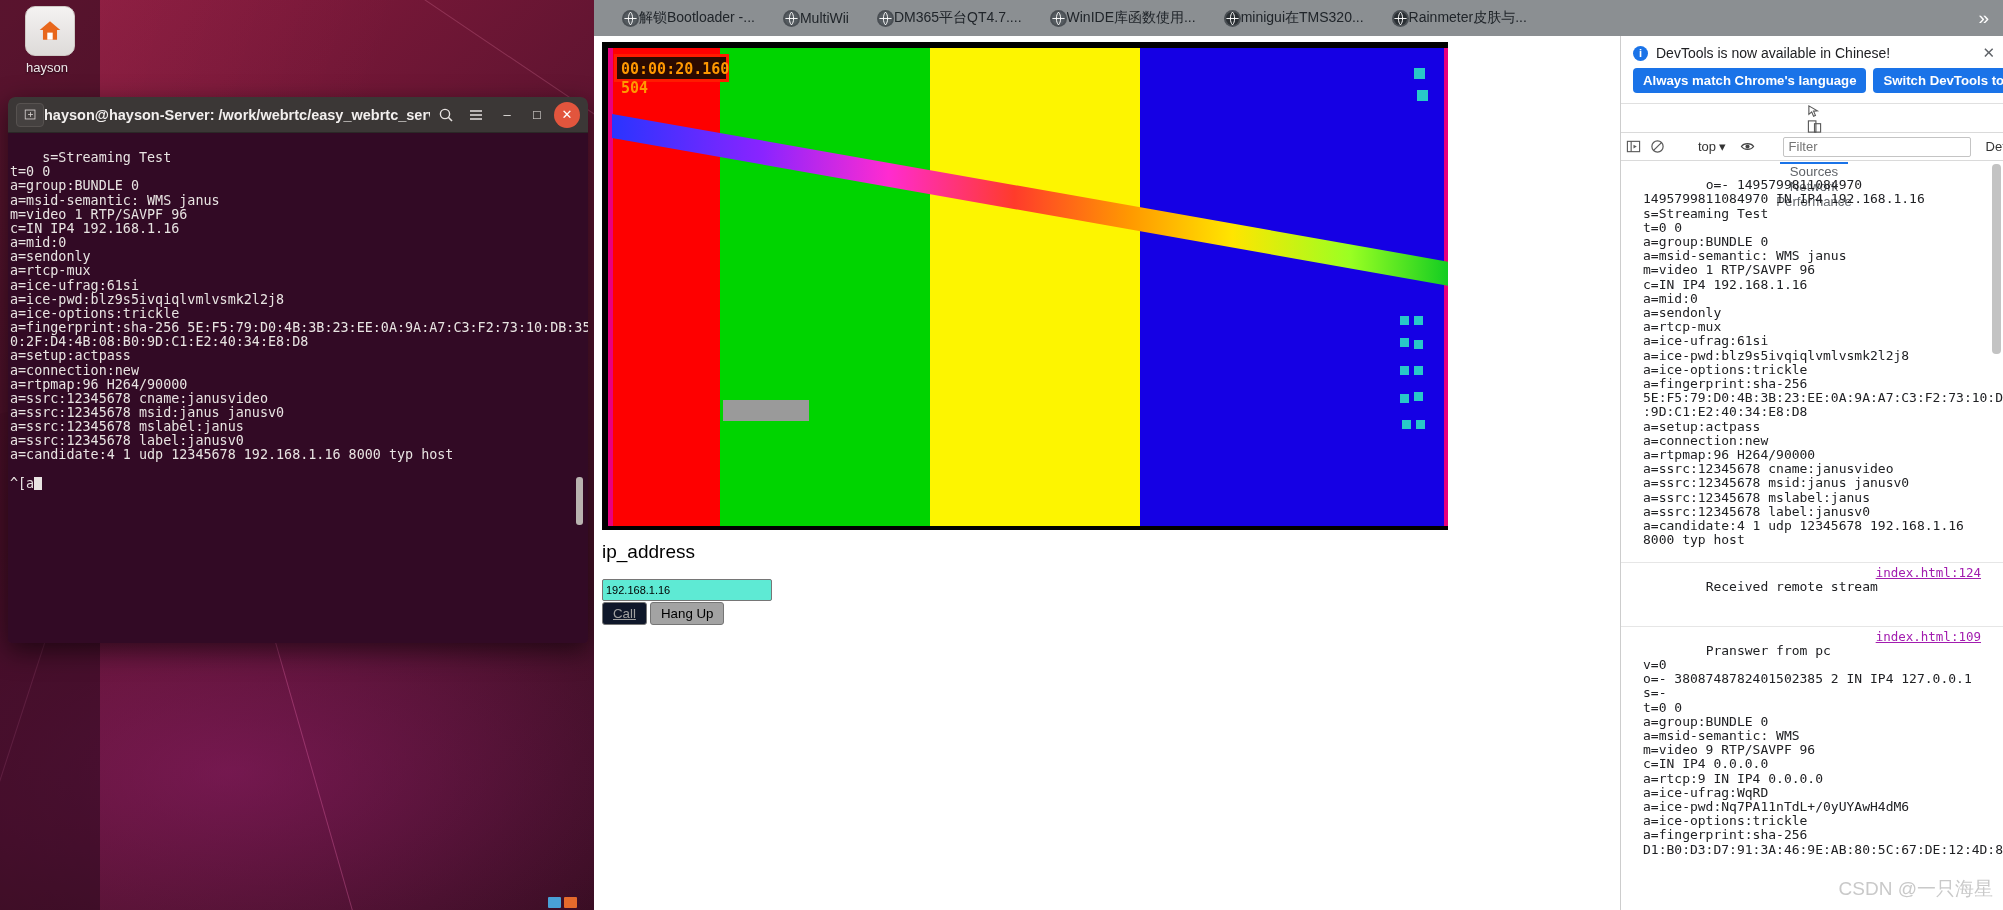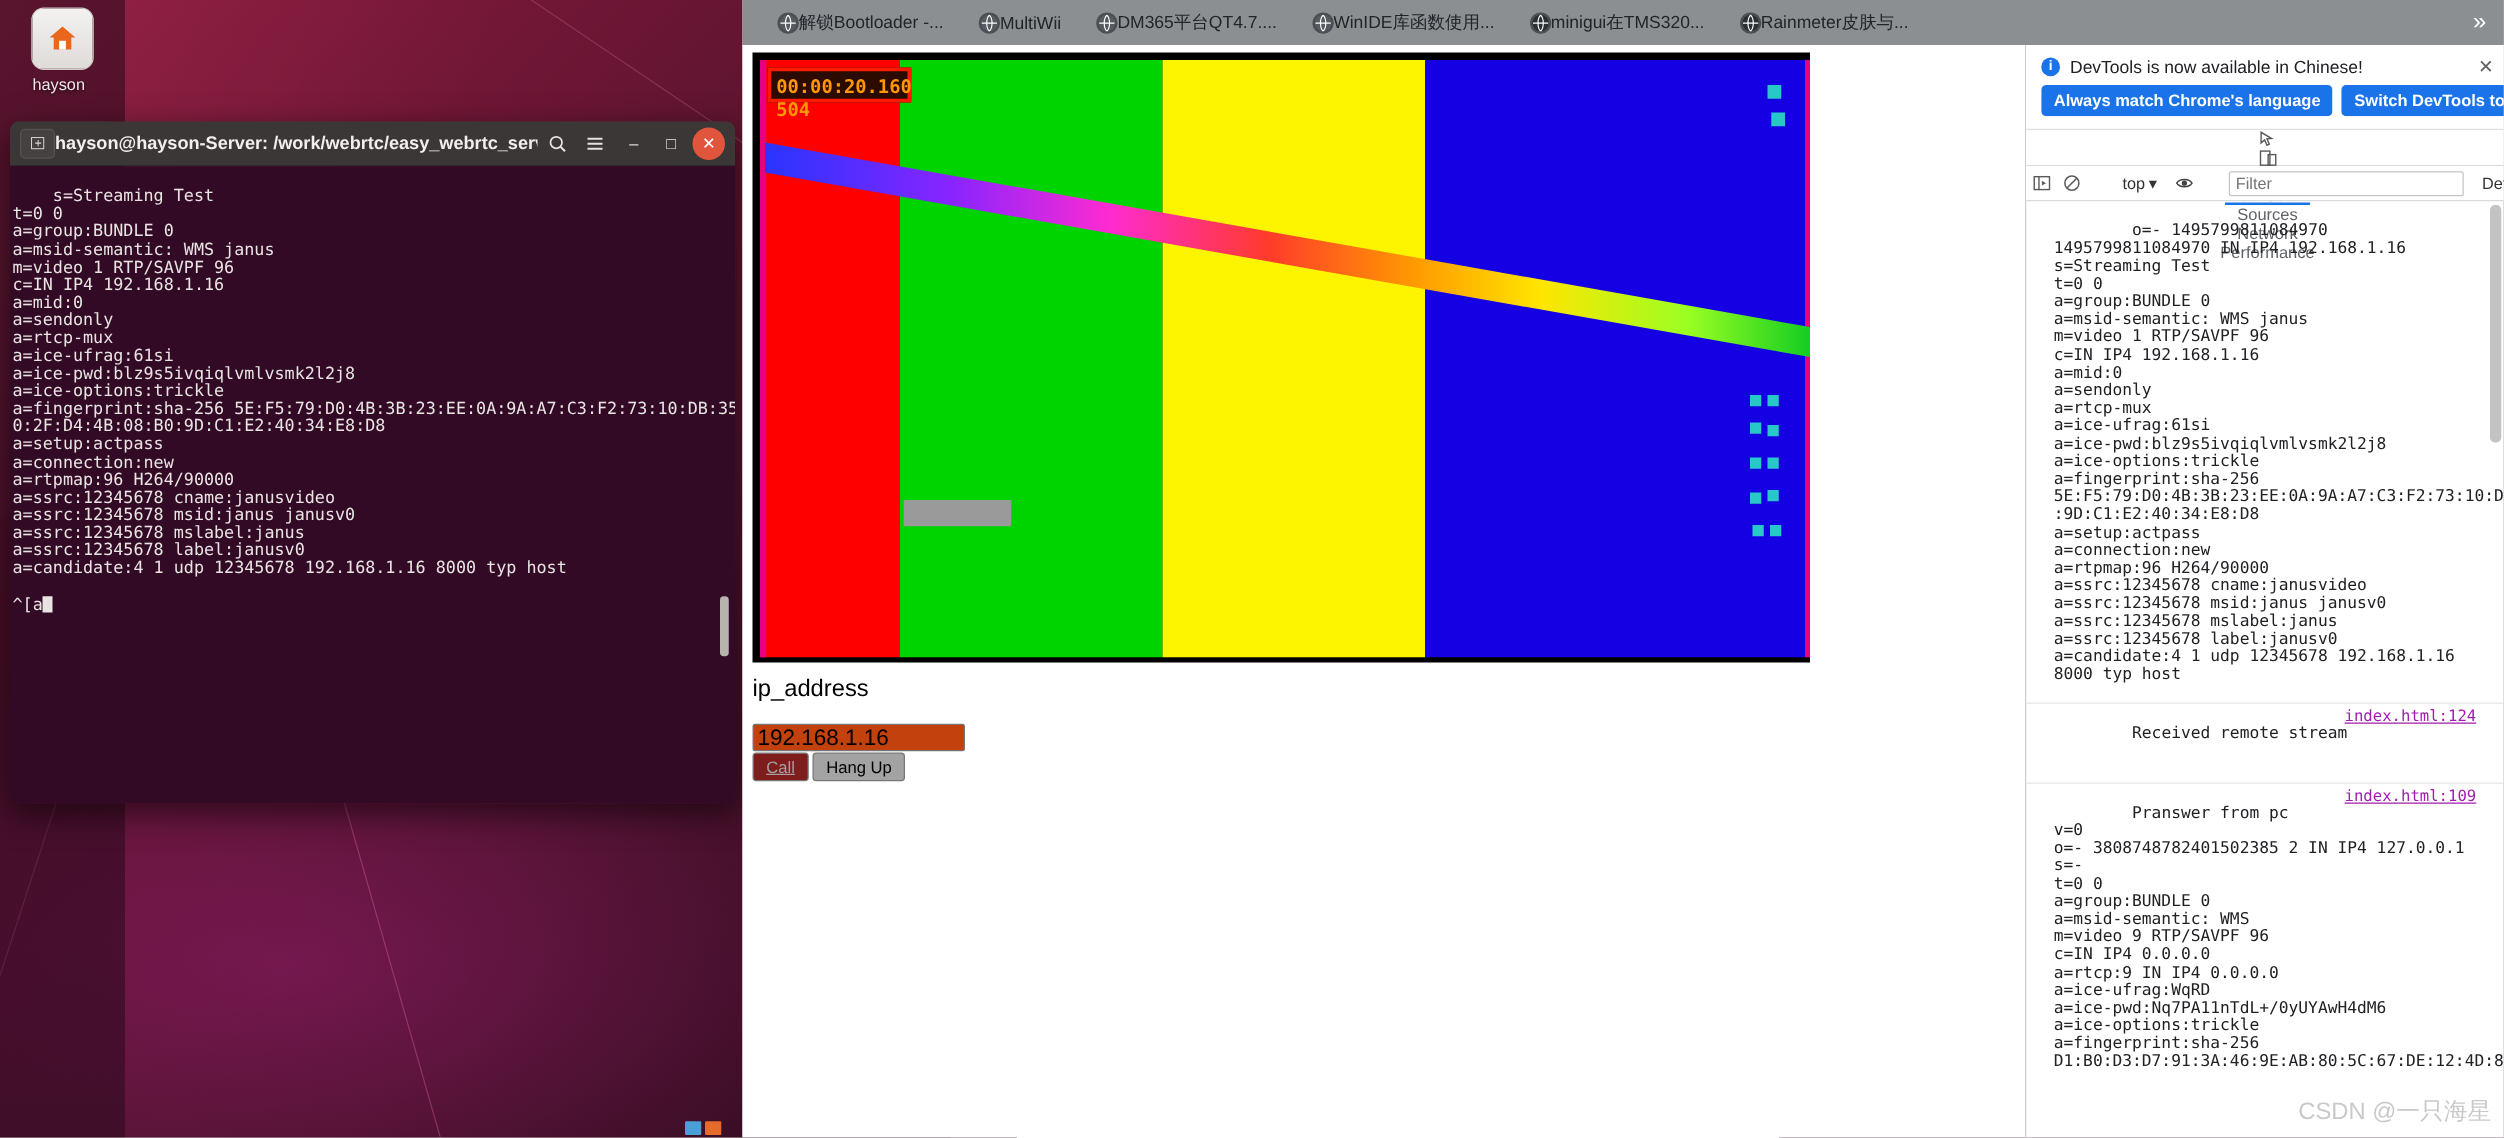--- a/index.html
+++ b/index.html
@@ -180,30 +180,30 @@
   }
   .noise-sq { position: absolute; background: #28c8c8; }
 
   #ip-label {
     position: absolute; left: 8px; top: 505px;
     font-size: 19px; color: #000;
   }
   #ip-input {
     position: absolute; left: 8px; top: 543px; width: 170px; height: 22px;
     border: 1px solid #767676; border-radius: 2px;
-    font-family: "Liberation Sans", sans-serif; font-size: 18px;
-    padding: 1px 3px; color: #000; background: #c2410c;
+    font-family: "Liberation Sans", sans-serif; font-size: 11px;
+    padding: 1px 3px; color: #000; background: #5eead4;
   }
   .pagebtn {
     position: absolute; top: 566px; height: 23px;
     border: 1px solid #767676; border-radius: 3px;
     background: #a3a3a3; font-family: "Liberation Sans", sans-serif;
     font-size: 13.3px; color: #000; padding: 0 10px;
   }
-  .pagebtn.disabled { color: #a0a0a0; background: #7f1d1d; text-decoration: underline; }
+  .pagebtn.disabled { color: #a0a0a0; background: #0f172a; text-decoration: underline; }
   #btn-call { left: 8px; }
   #btn-hang { left: 56px; }
 
   
   #devtools {
     position: absolute; left: 1026px; top: 36px; right: 0; bottom: 0;
     background: #fff; border-left: 1px solid #cdcdcd;
     display: flex; flex-direction: column;
   }
   #dt-notice {

